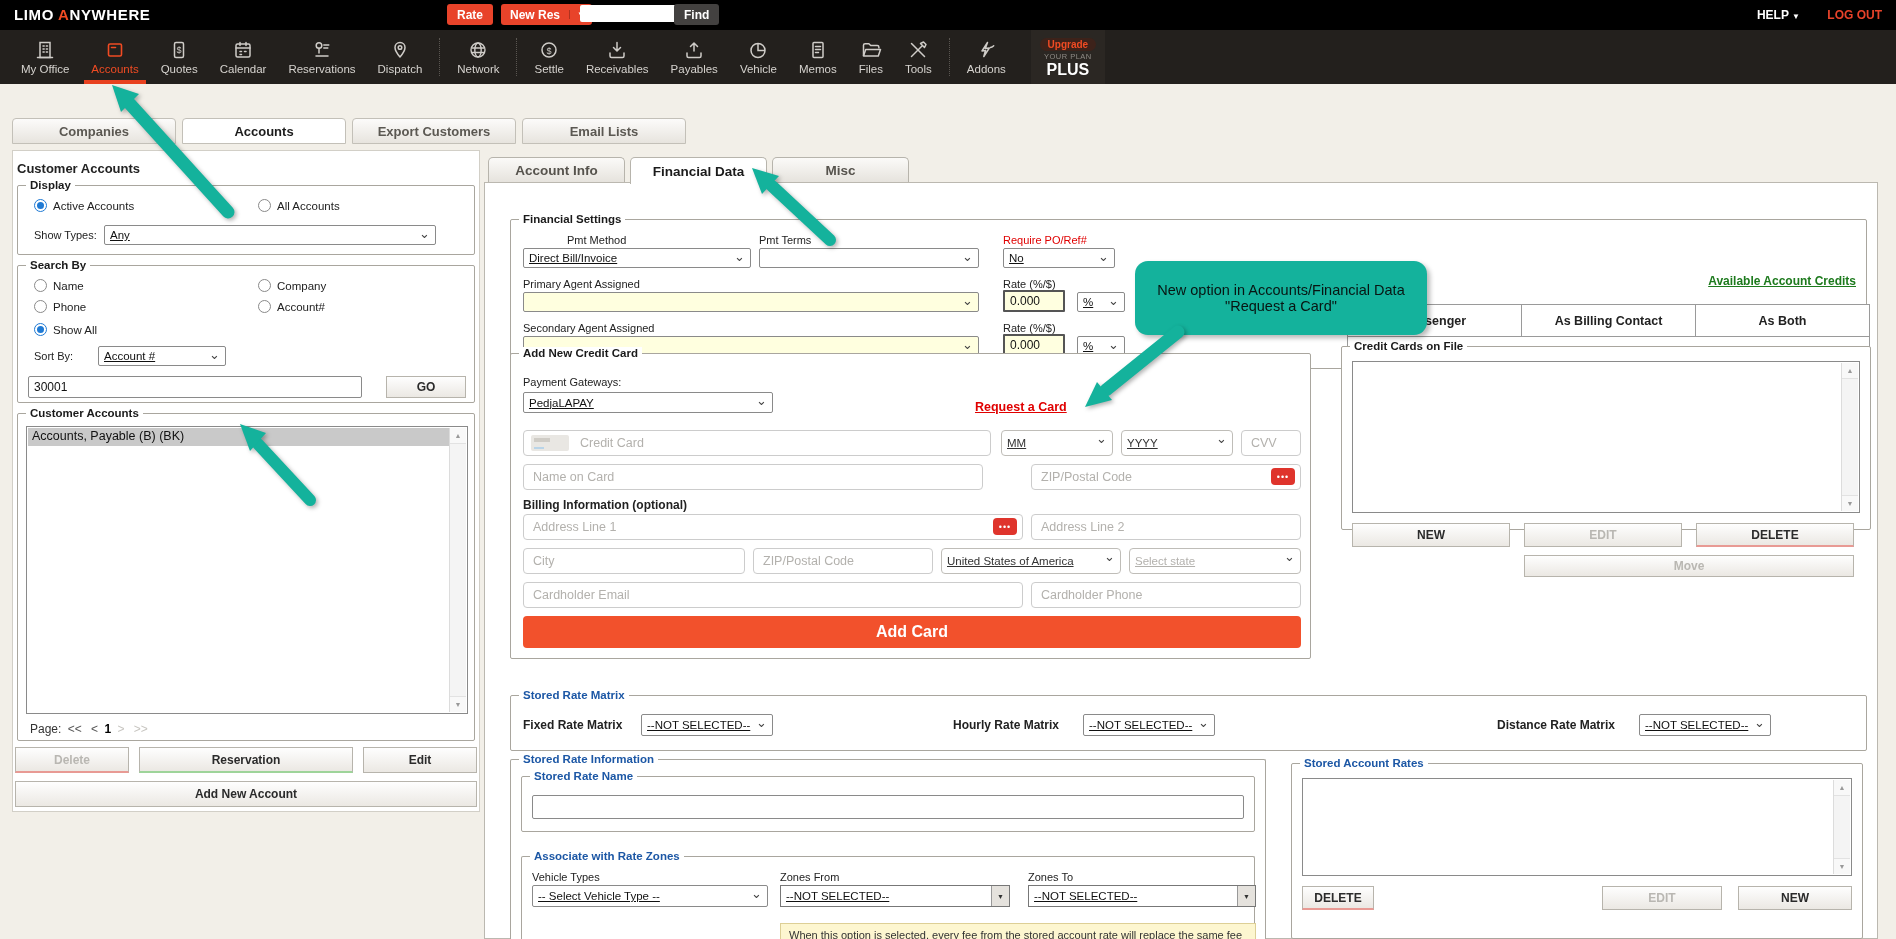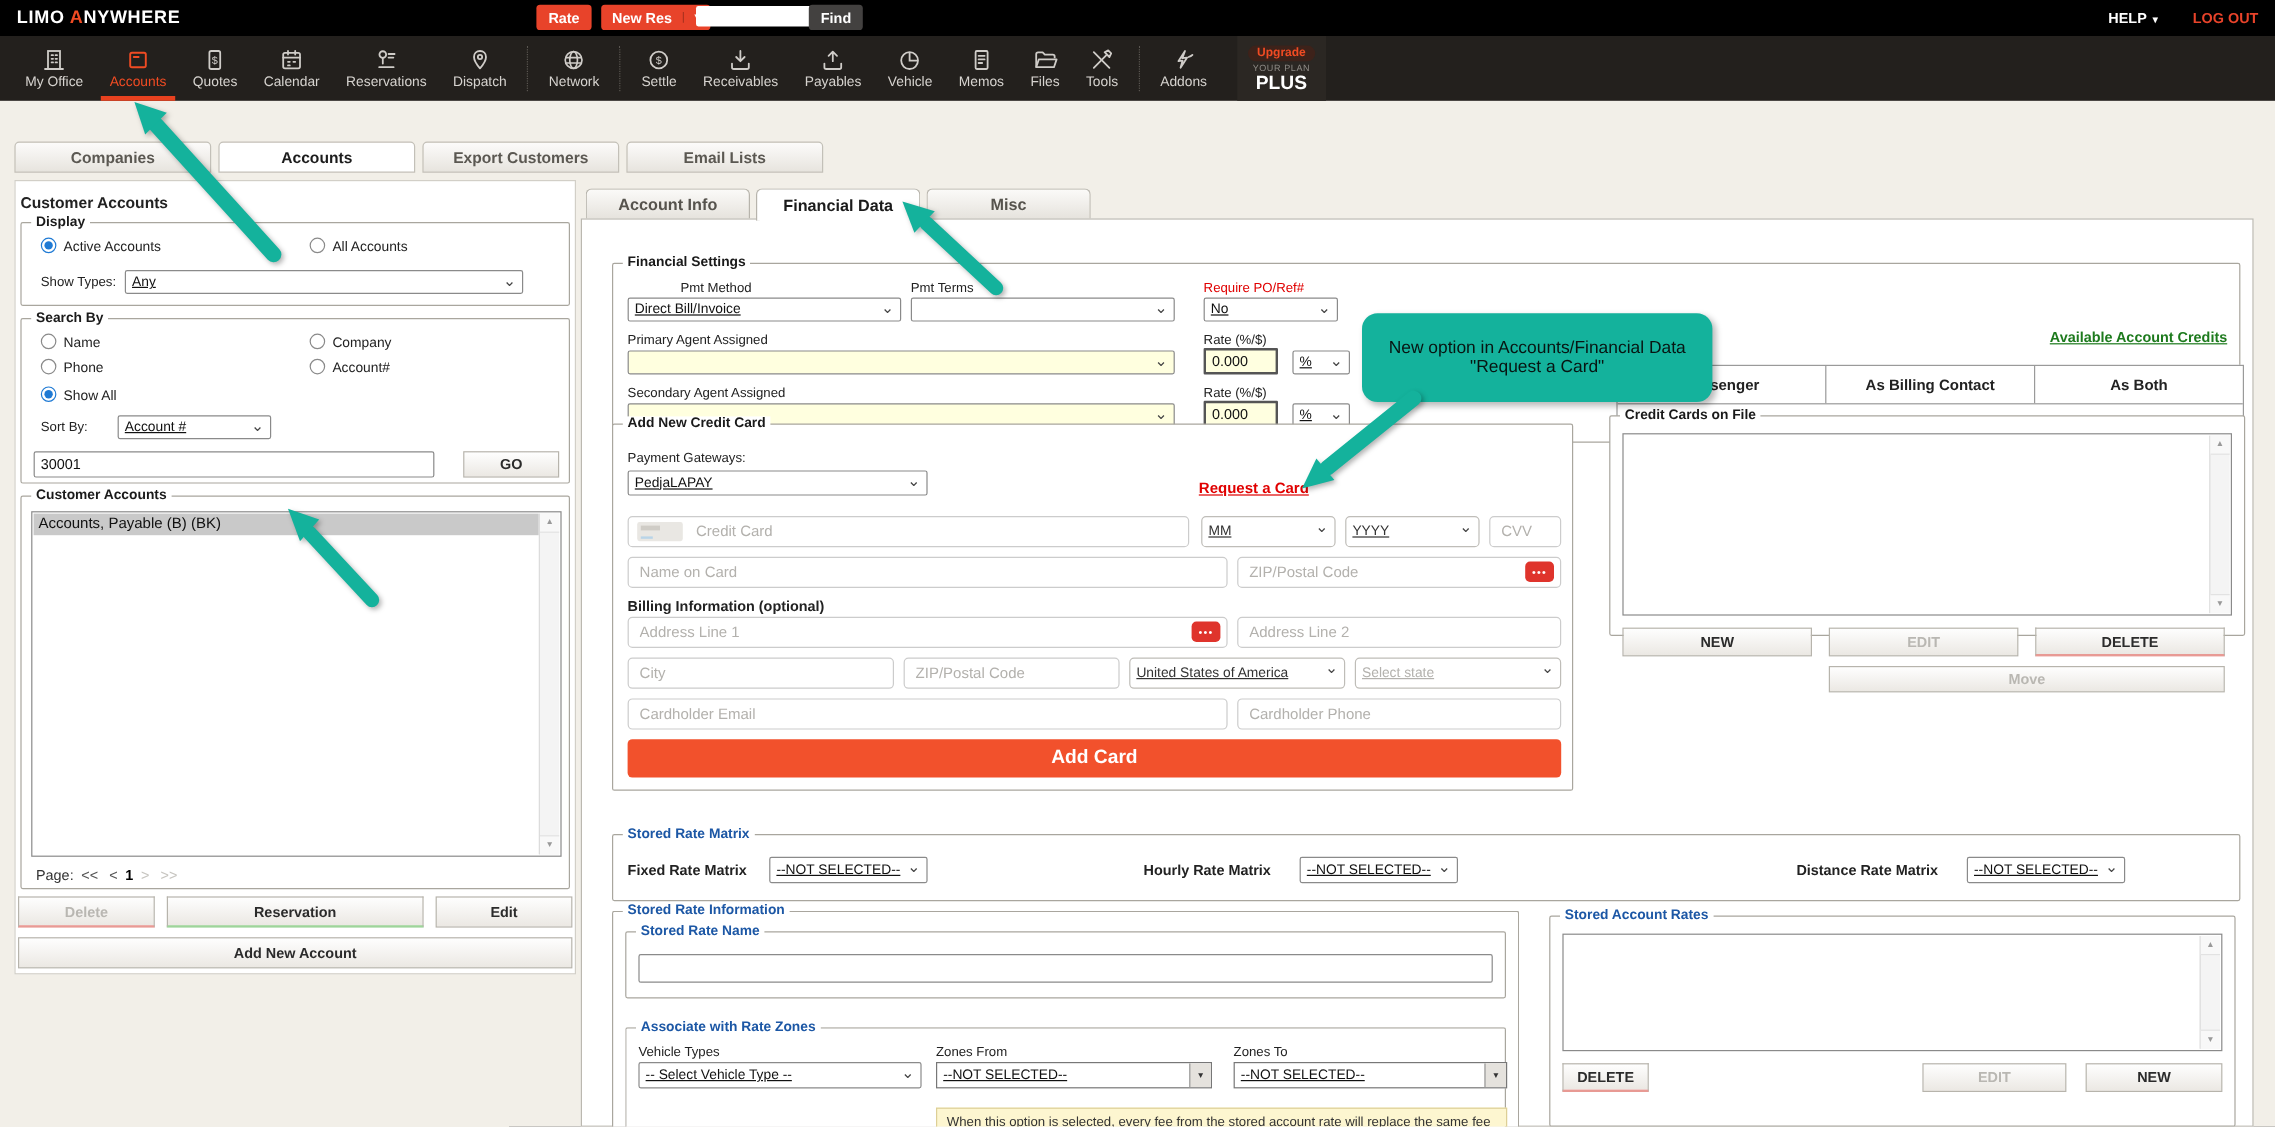--- a/index.html
+++ b/index.html
@@ -345,33 +345,33 @@
         </div>
       </div>
     </div>
 
     <div class="fs" style="left:25px;top:170px;width:801px;height:306px;">
       <span class="fs-legend">Add New Credit Card</span>
       <div class="lbl" style="left:12px;top:22px;">Payment Gateways:</div>
       <div class="sel" style="left:12px;top:38px;width:250px;height:21px;">
           <span>PedjaLAPAY</span>
         </div>
-      <a class="linkred" style="left:488px;top:46px;text-align:right;">Request a Card</a>
+      <a class="linkred" style="left:464px;top:46px;text-align:right;">Request a Card</a>
 
       <input class="in" style="left: 12px; top: 76px; width: 468px; height: 26px; padding-left: 56px;" placeholder="Credit Card">
       <div class="cardicon" style="top:81px;left:20px;"></div>
       <div class="sel modern" style="left:490px;top:76px;width:112px;height:26px;">
           <span>MM</span>
         </div>
       <div class="sel modern" style="left:610px;top:76px;width:112px;height:26px;">
           <span>YYYY</span>
         </div>
       <input class="in" style="left: 730px; top: 76px; width: 60px; height: 26px;" placeholder="CVV">
 
-      <input class="in" style="left: 12px; top: 110px; width: 500px; height: 26px;" placeholder="Name on Card">
+      <input class="in" style="left: 12px; top: 110px; width: 460px; height: 26px;" placeholder="Name on Card">
       <input class="in" style="left: 520px; top: 110px; width: 270px; height: 26px;" placeholder="ZIP/Postal Code">
       <div class="autofill" style="left:760px;top:114px;"></div>
 
       <div class="lbl bold" style="left:12px;top:144px;">Billing Information (optional)</div>
 
       <input class="in" style="left: 12px; top: 160px; width: 500px; height: 26px;" placeholder="Address Line 1">
       <div class="autofill" style="left:482px;top:164px;"></div>
       <input class="in" style="left: 520px; top: 160px; width: 270px; height: 26px;" placeholder="Address Line 2">
 
       <input class="in" style="left: 12px; top: 194px; width: 222px; height: 26px;" placeholder="City">

